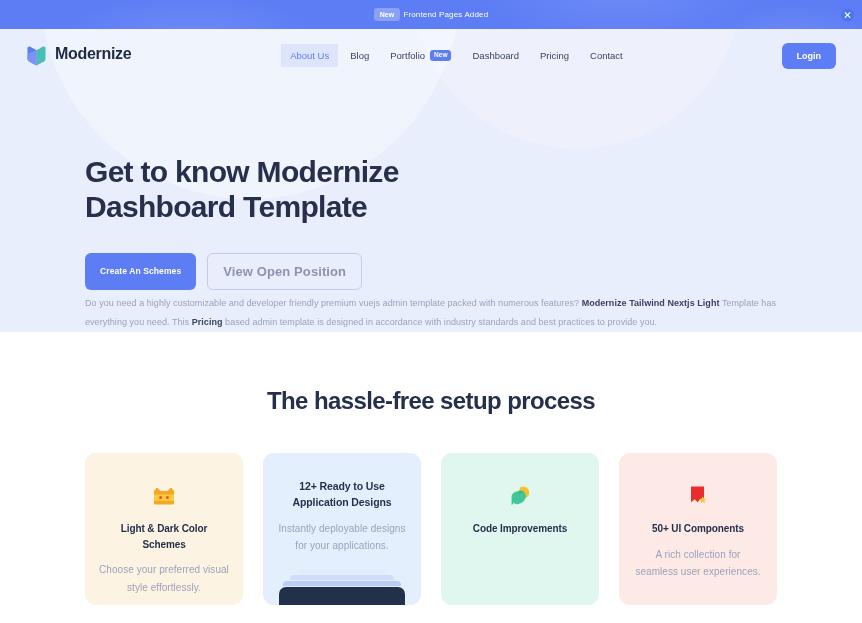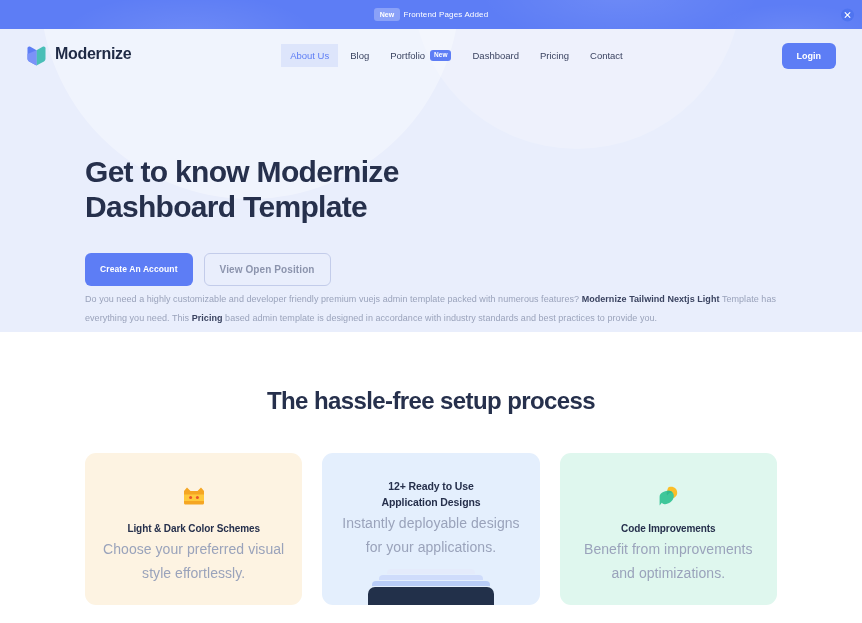--- a/index.html
+++ b/index.html
@@ -192,21 +192,21 @@
     border: none;
     border-radius: 6px;
     padding: 10px 15px;
     cursor: pointer;
     font-family: inherit;
     letter-spacing: 0.1px;
   }
   .btn-outline {
     background: transparent;
     color: #8c94ad;
-    font-size: 10px;
+    font-size: 13px;
     font-weight: 600;
     border: 1px solid #c3ccea;
     border-radius: 6px;
     padding: 10px 15px;
     cursor: pointer;
     font-family: inherit;
     letter-spacing: 0.1px;
   }
 
   .hero-right { flex: 1; padding-top: 4px; }
@@ -254,23 +254,24 @@
     margin-bottom: 10px;
   }
   .card-title {
     font-size: 10px;
     font-weight: 700;
     color: #26304c;
     line-height: 1.55;
     letter-spacing: -0.1px;
   }
   .card-desc {
-    font-size: 14px;
+    font-size: 10px;
     color: #9aa3bb;
     line-height: 1.75;
+    margin-top: 9px;
     letter-spacing: 0.05px;
   }
 
   
   .card.no-icon { padding-top: 25px; }
   .card.no-icon .card-title { font-size: 10.5px; }
 
   .device {
     position: absolute;
     left: 50%;
@@ -348,21 +349,21 @@
   </nav>
 
   <div class="hero-inner">
 
     <div class="hero-left">
       <h1 class="hero-title">
         <span>Get to know Modernize</span><br>
         <span>Dashboard Template</span>
       </h1>
       <div class="hero-actions">
-        <button class="btn-primary">Create An Account</button>
+        <button class="btn-primary">Create An Schemes</button>
         <button class="btn-outline">View Open Position</button>
       </div>
     </div>
 
     <div class="hero-right">
       <p class="hero-para"><span>Do you need a highly customizable and developer friendly premium vuejs admin template packed with numerous features? </span><b>Modernize Tailwind Nextjs Light</b><span> Template has everything you need. This </span><b>Pricing</b><span> based admin template is designed in accordance with industry standards and best practices to provide you.</span></p>
     </div>
 
   </div>
 </div>
@@ -403,18 +404,27 @@
 
     <div class="card" style="background:#dff7ee">
       <div class="card-icon">
         <svg width="24" height="24" viewBox="0 0 24 24">
           <path d="M12.5 3.2 C17 1.6 21.5 4.3 21.2 9 C21 12.6 18 14.6 15 14.2 C12.2 13.8 10.6 11.4 11 8.2 C11.2 6.3 11.6 4.3 12.5 3.2 Z" fill="#fbbe28"></path>
           <path d="M11.6 6.8 C16 6.3 18.6 9.6 17.6 13.6 C16.6 17.6 12.6 20.4 8.6 20.2 C7.4 20.1 6.4 19.6 5.8 18.8 L3.6 21.4 L3.6 12.8 C3.6 9.3 7.2 7.3 11.6 6.8 Z" fill="#3fc79a"></path>
           <path d="M11.6 6.8 C13.8 6.6 15.6 7.3 16.6 8.6 C14.2 8.4 12.2 9.6 11.2 11.4 C10.3 9.8 10.6 8 11.6 6.8 Z" fill="#34b98d"></path>
         </svg>
       </div>
       <div class="card-title">Code Improvements</div>
-      <div class="card-desc">Benefit from improvements and optimizations.</div>
-    </div>
-
+    </div>
+
+    <div class="card" style="background:#fdeae7">
+      <div class="card-icon">
+        <svg width="22" height="24" viewBox="0 0 22 24">
+          <path d="M4 2.4 L17 2.4 L17 18.2 L13.2 15.2 L10.5 18.2 L7.8 15.2 L4 18.2 Z" fill="#ea2c2c"></path>
+          <path d="M15.8 12.2 L16.9 14.6 L19.5 14.9 L17.6 16.7 L18.1 19.3 L15.8 18.0 L13.5 19.3 L14.0 16.7 L12.1 14.9 L14.7 14.6 Z" fill="#ffc93c"></path>
+        </svg>
+      </div>
+      <div class="card-title">50+ UI Components</div>
+      <div class="card-desc">A rich collection for seamless user experiences.</div>
+    </div>
 
   </div>
 </section>
 
 </body></html>

